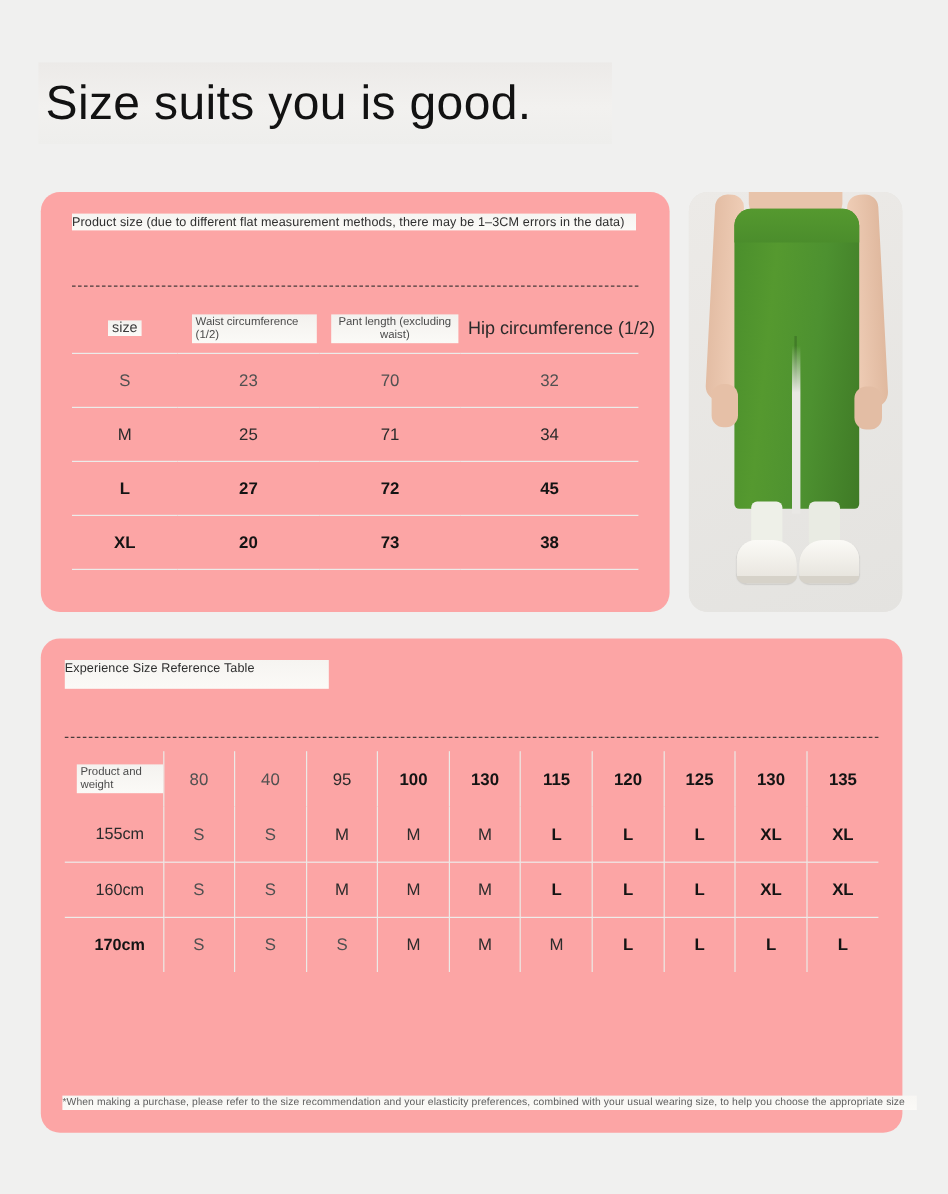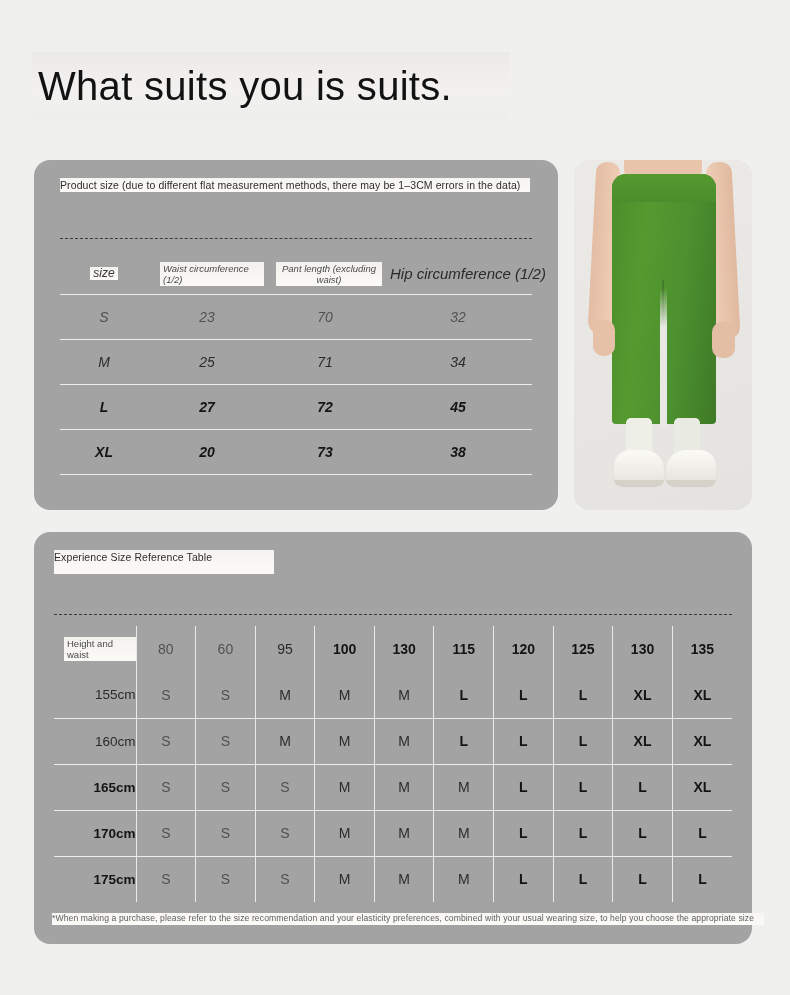--- a/index.html
+++ b/index.html
@@ -30,21 +30,21 @@
     font-weight: 400;
     letter-spacing: 0.3px;
     color: #121212;
     padding-left: 6px;
     line-height: 1;
   }
 
   
   .card {
     position: absolute;
-    background: #a3a3a3;
+    background: #fca5a5;
     border-radius: 16px;
   }
 
   .card-size      { left: 34px;  top: 160px; width: 524px; height: 350px; }
   .card-photo     { left: 574px; top: 160px; width: 178px; height: 350px;
                     overflow: hidden; background: #e9e8e6; }
   .card-reference { left: 34px;  top: 532px; width: 718px; height: 412px; }
 
   
   .card-note {
@@ -72,21 +72,20 @@
   .dash-ref  { left: 20px; top: 82px;  width: 678px; }
 
   
   .size-table {
     position: absolute;
     left: 26px;
     top: 94px;
     width: 472px;
     border-collapse: collapse;
     table-layout: fixed;
-    font-style: italic;
   }
   .size-table th, .size-table td {
     text-align: center;
     vertical-align: middle;
     border-bottom: 1px solid #ececea;
   }
   .size-table th {
     height: 40px;
     font-weight: 400;
     font-size: 9.5px;
@@ -138,21 +137,21 @@
     text-align: left;
     padding-left: 10px;
   }
   .ref-table th.corner span {
     background: linear-gradient(180deg,#f4f2ef 0%, #fbfaf7 100%);
     display: inline-block;
     padding: 1px 3px;
   }
   .ref-table th.wcol { width: 59.6px; font-size: 14px; }
   .ref-table td.hcol {
-    text-align: right;
+    text-align: center;
     padding-left: 10px;
     font-size: 13.5px;
   }
   .ref-table td.vcol { font-size: 14px; }
 
   
   .footnote {
     position: absolute;
     left: 52px;
     top: 913px;
@@ -202,21 +201,21 @@
               border-radius: 20px 16px 9px 9px; box-shadow: 0 1px 1px rgba(0,0,0,.10); }
   .ph-sole-l{ position: absolute; left: 40px; top: 320px; width: 50px; height: 6px;
               background: #d6d2c9; border-radius: 0 0 8px 8px; }
   .ph-sole-r{ position: absolute; left: 92px; top: 320px; width: 50px; height: 6px;
               background: #d6d2c9; border-radius: 0 0 8px 8px; }
 </style>
 </head>
 <body>
 
 <div class="page-title-wrap">
-  <div class="page-title">What suits you is suits.</div>
+  <div class="page-title">Size suits you is good.</div>
 </div>
 
 <div class="card card-size">
   <div class="card-note note-size">Product size (due to different flat measurement methods, there may be 1–3CM errors in the data)</div>
   <div class="dashed dash-size"></div>
 
   <table class="size-table">
     <thead>
       <tr>
         <th class="h-size"><span class="hl">size</span></th>
@@ -275,23 +274,23 @@
   </div>
 </div>
 
 <div class="card card-reference">
   <div class="card-note note-ref">Experience Size Reference Table</div>
   <div class="dashed dash-ref"></div>
 
   <table class="ref-table">
     <thead>
       <tr>
-        <th class="corner"><span>Height and waist</span></th>
+        <th class="corner"><span>Product and weight</span></th>
         <th class="wcol w-light">80</th>
-        <th class="wcol w-light">60</th>
+        <th class="wcol w-light">40</th>
         <th class="wcol w-normal">95</th>
         <th class="wcol w-bold">100</th>
         <th class="wcol w-bold">130</th>
         <th class="wcol w-bold">115</th>
         <th class="wcol w-bold">120</th>
         <th class="wcol w-bold">125</th>
         <th class="wcol w-bold">130</th>
         <th class="wcol w-bold">135</th>
       </tr>
     </thead>
@@ -316,47 +315,21 @@
         <td class="vcol w-normal">M</td>
         <td class="vcol w-normal">M</td>
         <td class="vcol w-normal">M</td>
         <td class="vcol w-bold">L</td>
         <td class="vcol w-bold">L</td>
         <td class="vcol w-bold">L</td>
         <td class="vcol w-bold">XL</td>
         <td class="vcol w-bold">XL</td>
       </tr>
       <tr>
-        <td class="hcol w-bold">165cm</td>
-        <td class="vcol w-light">S</td>
-        <td class="vcol w-light">S</td>
-        <td class="vcol w-light">S</td>
-        <td class="vcol w-normal">M</td>
-        <td class="vcol w-normal">M</td>
-        <td class="vcol w-normal">M</td>
-        <td class="vcol w-bold">L</td>
-        <td class="vcol w-bold">L</td>
-        <td class="vcol w-bold">L</td>
-        <td class="vcol w-bold">XL</td>
-      </tr>
-      <tr>
         <td class="hcol w-bold">170cm</td>
-        <td class="vcol w-light">S</td>
-        <td class="vcol w-light">S</td>
-        <td class="vcol w-light">S</td>
-        <td class="vcol w-normal">M</td>
-        <td class="vcol w-normal">M</td>
-        <td class="vcol w-normal">M</td>
-        <td class="vcol w-bold">L</td>
-        <td class="vcol w-bold">L</td>
-        <td class="vcol w-bold">L</td>
-        <td class="vcol w-bold">L</td>
-      </tr>
-      <tr>
-        <td class="hcol w-bold">175cm</td>
         <td class="vcol w-light">S</td>
         <td class="vcol w-light">S</td>
         <td class="vcol w-light">S</td>
         <td class="vcol w-normal">M</td>
         <td class="vcol w-normal">M</td>
         <td class="vcol w-normal">M</td>
         <td class="vcol w-bold">L</td>
         <td class="vcol w-bold">L</td>
         <td class="vcol w-bold">L</td>
         <td class="vcol w-bold">L</td>

